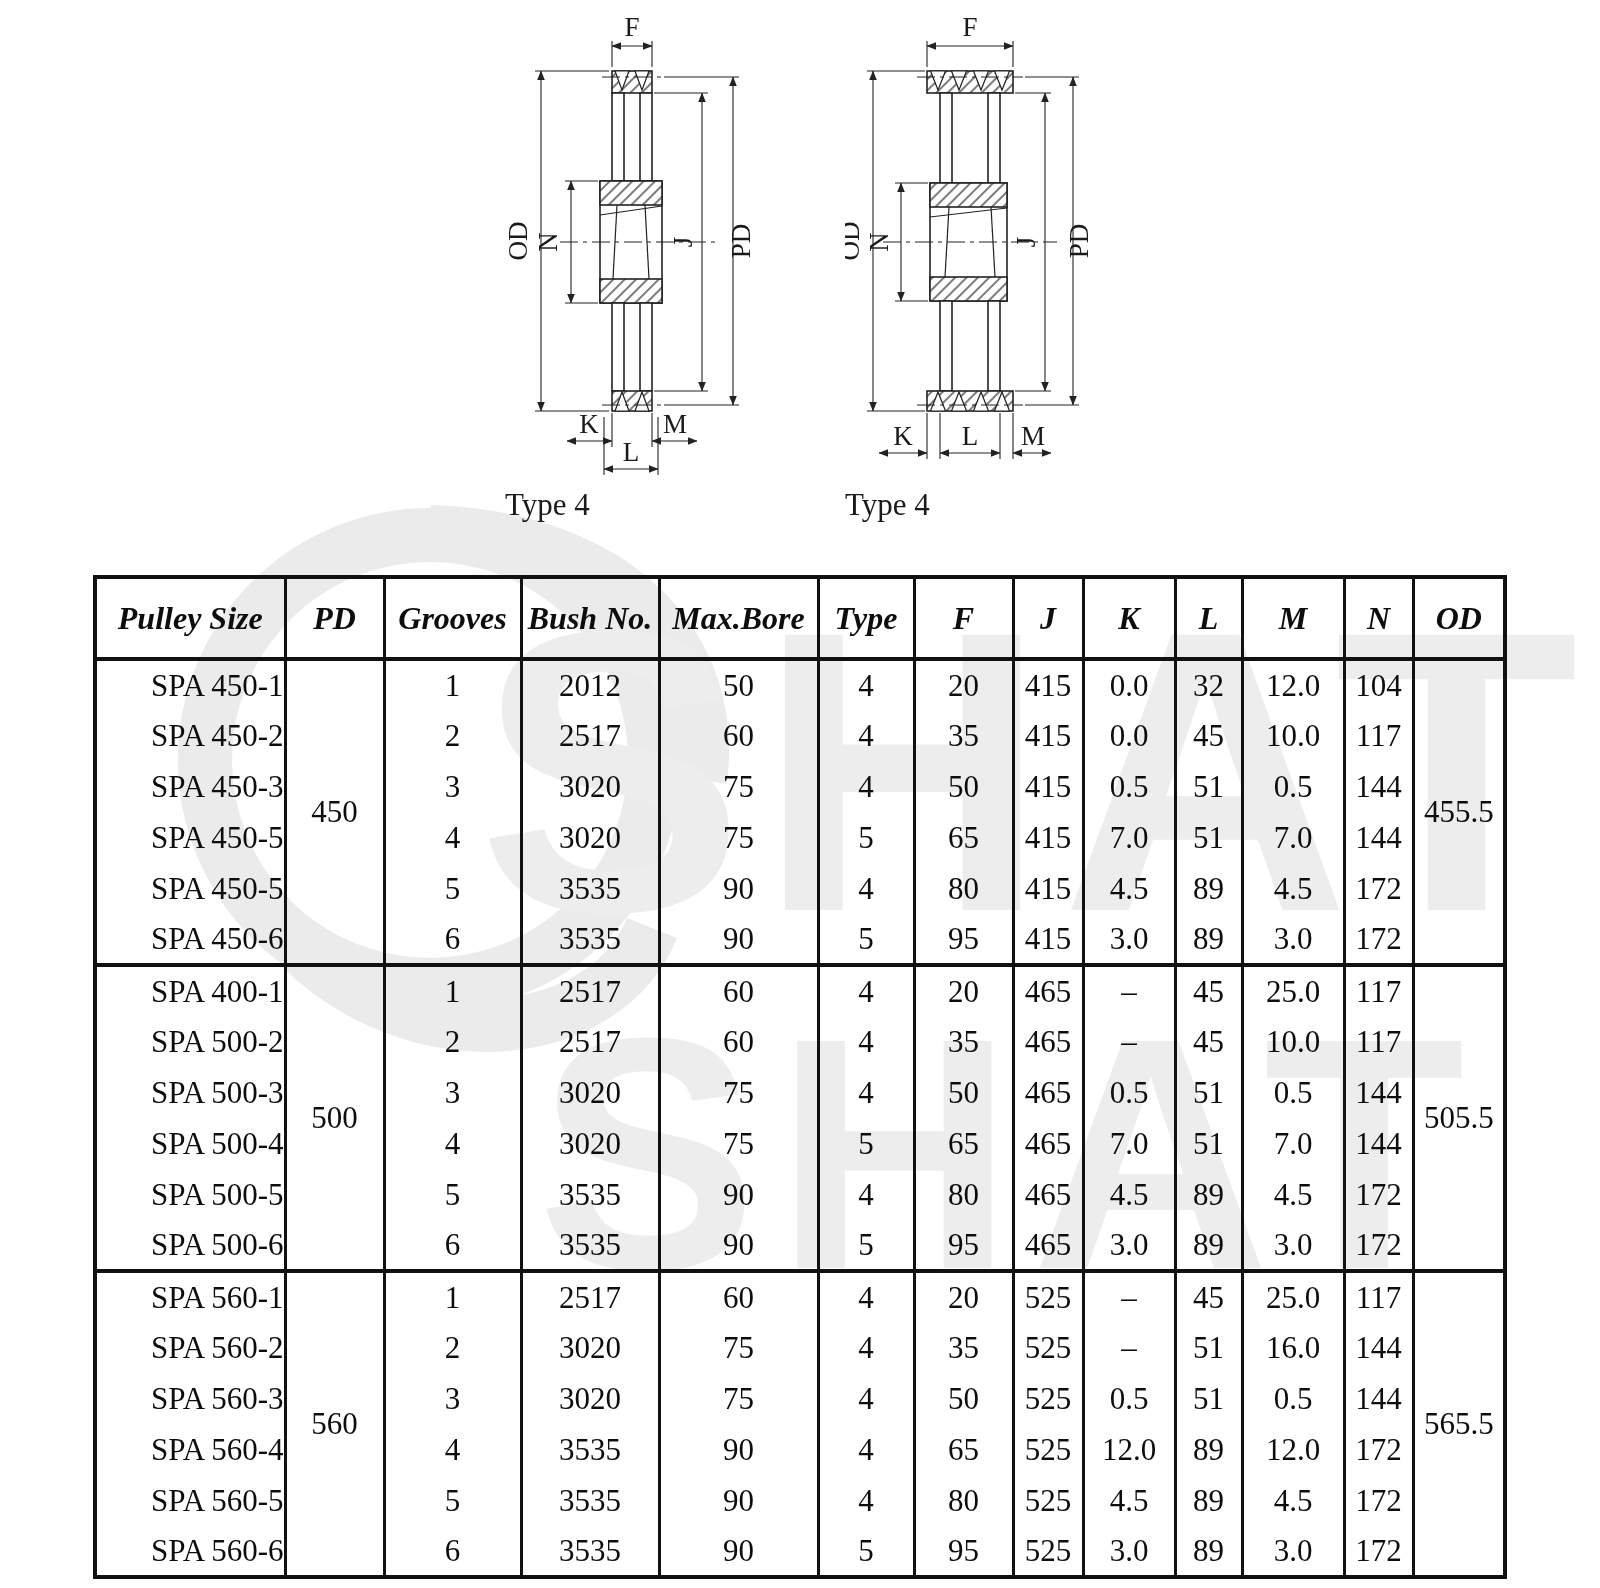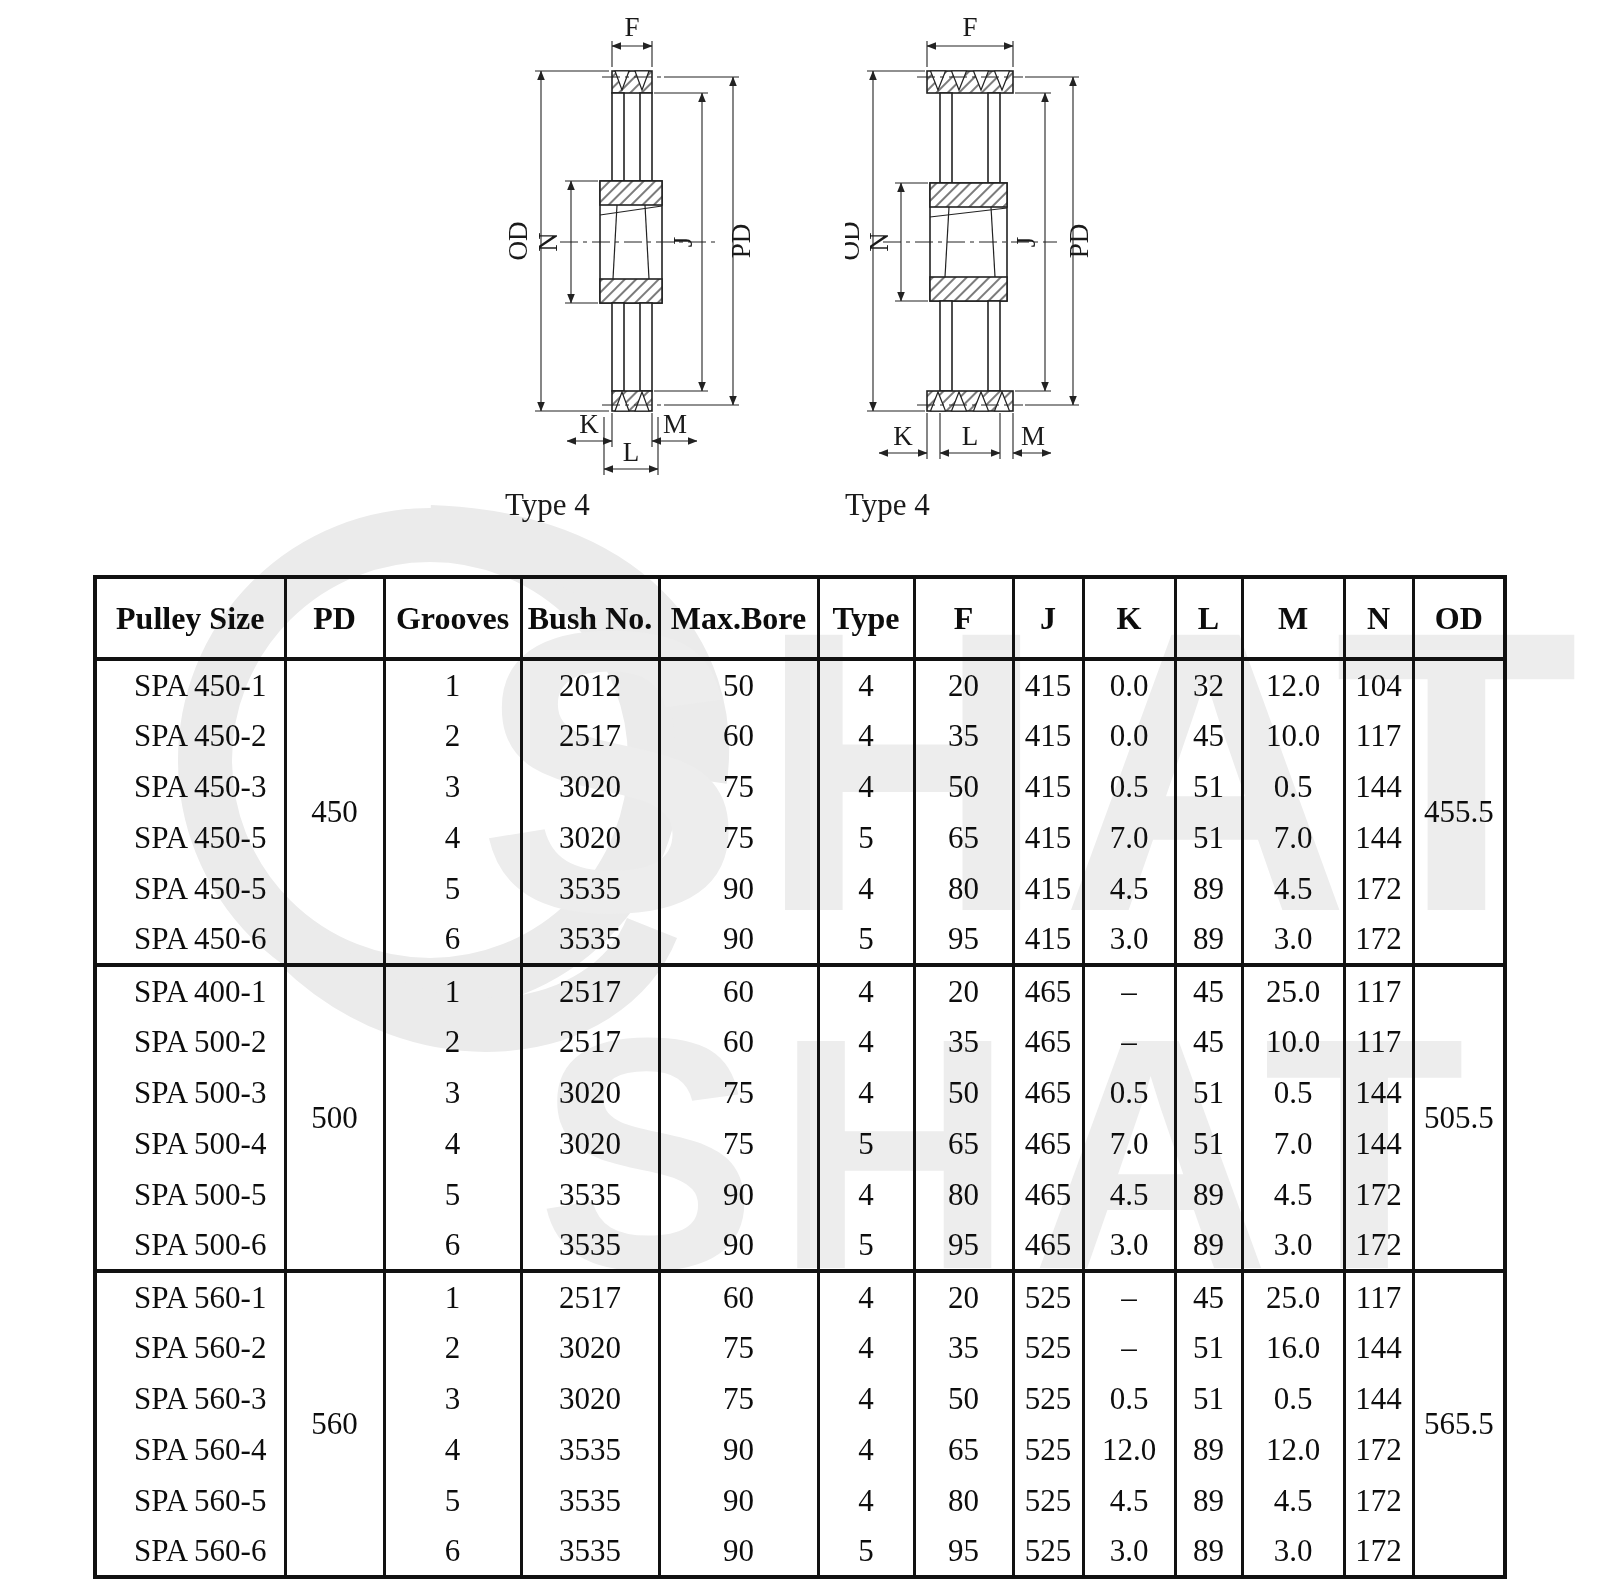--- a/index.html
+++ b/index.html
@@ -33,23 +33,23 @@
   table.spec {
     border-collapse:collapse; table-layout:fixed; width:1414px;
     background:transparent; border:4px solid #111;
   }
   .spec th, .spec td {
     border-left:3px solid #111; border-right:3px solid #111;
     border-top:0; border-bottom:0;
     text-align:center; vertical-align:middle; padding:0;
     font-size:31px; color:#0d0d0d; overflow:hidden; white-space:nowrap;
   }
-  .spec th { font-weight:bold; font-size:32px; height:82px; border-bottom:4px solid #111; }
+  .spec th { font-weight:bold; font-size:32px; height:82px; border-bottom:4px solid #111;font-style:italic; }
   .spec td { height:51px; font-weight:normal; }
-  .spec td.c-size { text-align:center; padding-left:20px; }
+  .spec td.c-size { text-align:right; padding-left:20px; }
   .spec tr.group-start td { border-top:4px solid #111; }
 </style>
 </head>
 <body>
 
 <div class="page">
 
   <svg class="watermark" width="1600" height="1588" viewBox="0 0 1600 1588" aria-hidden="true">
     <g fill="none" stroke="#ebebeb" stroke-width="54">
       <circle cx="430" cy="760" r="225"></circle>

